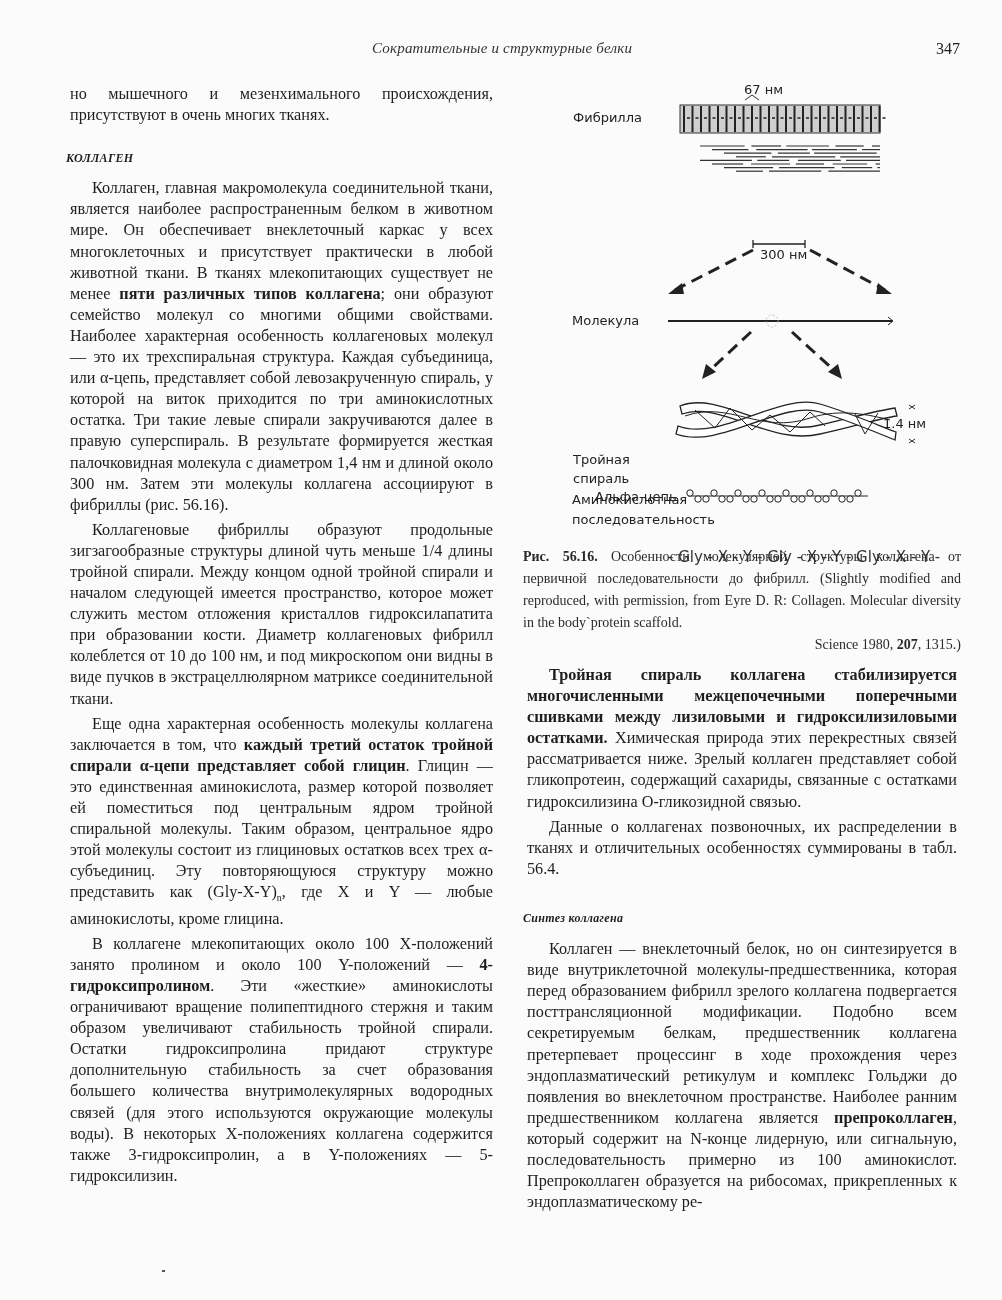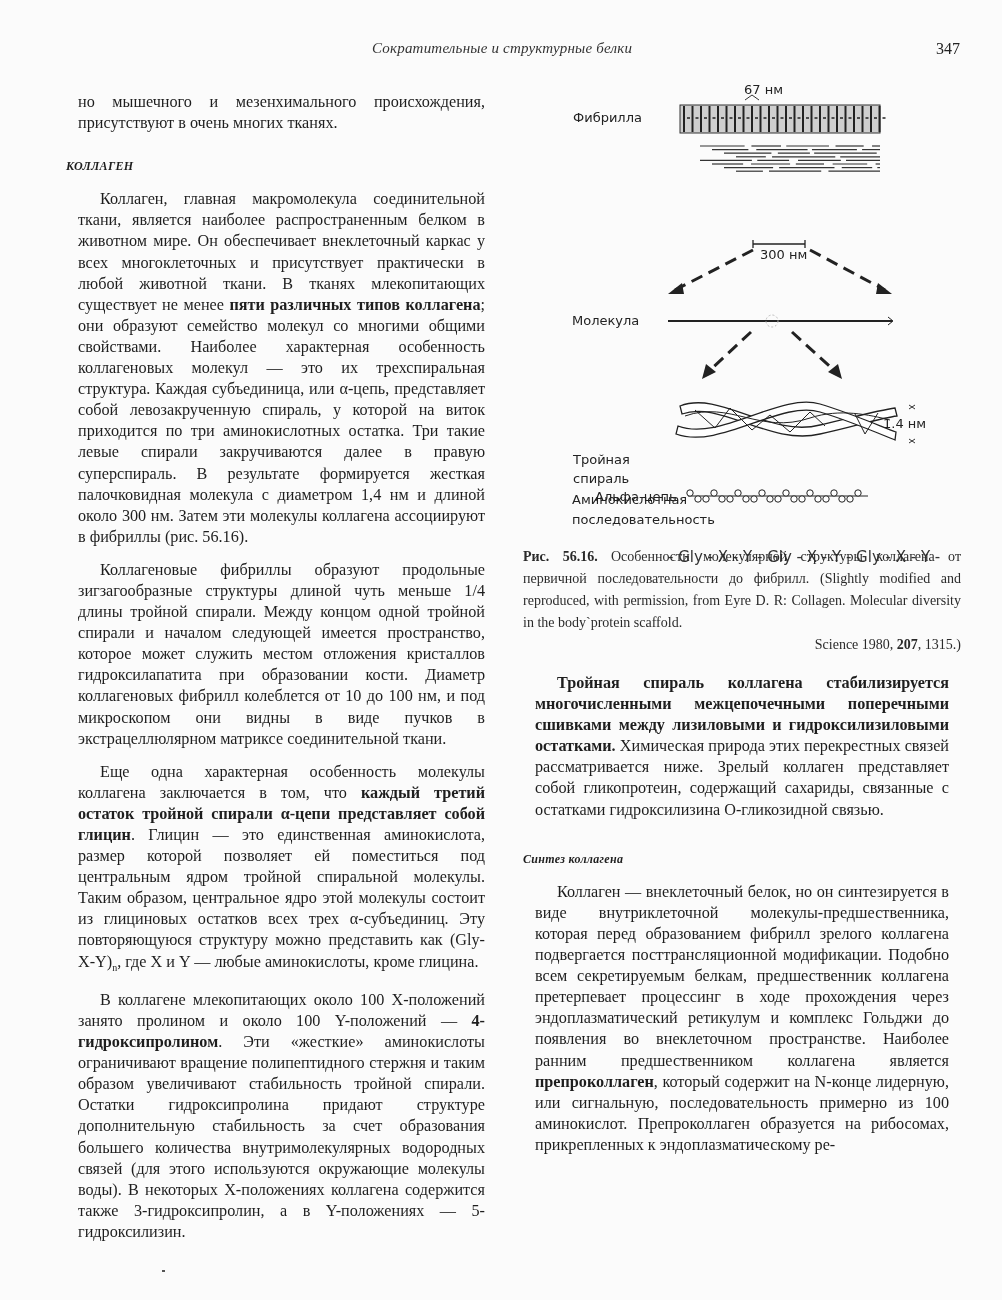--- a/index.html
+++ b/index.html
@@ -6,21 +6,21 @@
   body { width: 1002px; height: 1300px; position: relative; overflow: hidden;
          font-family: "Liberation Serif", "DejaVu Serif", serif; color: #1e1e1e; }
   .running-head { position: absolute; top: 40px; left: 0; width: 815px; height: 24px; }
   .running-title { position: absolute; left: 372px; top: 0; font-style: italic; font-size: 15px; color: #333; letter-spacing: 0.2px; }
   .page-number { position: absolute; left: 936px; top: 0; font-size: 16px; color: #222; font-family: Liberation Serif, serif; }
 
   .col { position: absolute; font-size: 16.2px; line-height: 21.1px; text-align: justify; }
   .col-left { left: 66px; top: 80px; width: 431px; }
   .col-right { left: 523px; top: 661px; width: 438px; }
 
-  .col p { margin: 12px; text-indent: 22px; }
+  .col p { margin: 4px; text-indent: 22px; }
   .col p.noindent { text-indent: 0; }
   .col b { font-weight: bold; }
   h2.section { font-size: 12px; font-weight: bold; margin: 0; letter-spacing: 0.3px; font-style: italic; }
   .left-heading { margin-top: 22px !important; margin-bottom: 9px !important; }
   .right-heading { margin-top: 28px !important; margin-bottom: 10px !important; }
 
   
   .figure { position: absolute; left: 520px; top: 70px; width: 460px; height: 470px; }
   .fig-label { position: absolute; font-family: "DejaVu Sans", "Liberation Sans", sans-serif; font-size: 13px; color: #222; }
   .fig-sequence { position: absolute; font-family: "DejaVu Sans", "Liberation Sans", sans-serif; font-size: 13px; color: #333; }
@@ -237,17 +237,18 @@
   <span>последовательность</span>
 </span>
 
 <div class="caption">
   <b>Рис. 56.16.</b><span> Особенности молекулярной структуры коллагена от первичной последовательности до фибрилл. (Slightly modified and reproduced, with permission, from Eyre D. R: Collagen. Molecular diversity in the body`protein scaffold.</span>
   <span class="cap-last"><span>Science 1980, </span><b>207</b><span>, 1315.)</span></span>
 </div>
 
 <div class="col col-right">
   <p><b>Тройная спираль коллагена стабилизируется многочисленными межцепочечными поперечными сшивками между лизиловыми и гидроксилизиловыми остатками.</b><span> Химическая природа этих перекрестных связей рассматривается ниже. Зрелый коллаген представляет собой гликопротеин, содержащий сахариды, связанные с остатками гидроксилизина O-гликозидной связью.</span></p>
+  <p style="margin-top:4px;">Данные о коллагенах позвоночных, их распределении в тканях и отличительных особенностях суммированы в табл. 56.4.</p>
   <h2 class="section right-heading">Синтез коллагена</h2>
   <p><span>Коллаген — внеклеточный белок, но он синтезируется в виде внутриклеточной молекулы-предшественника, которая перед образованием фибрилл зрелого коллагена подвергается посттрансляционной модификации. Подобно всем секретируемым белкам, предшественник коллагена претерпевает процессинг в ходе прохождения через эндоплазматический ретикулум и комплекс Гольджи до появления во внеклеточном пространстве. Наиболее ранним предшественником коллагена является </span><b>препроколлаген</b><span>, который содержит на N-конце лидерную, или сигнальную, последовательность примерно из 100 аминокислот. Препроколлаген образуется на рибосомах, прикрепленных к эндоплазматическому ре-</span></p>
 </div>
 
 <div class="stray-mark"></div>
 
 </body></html>

